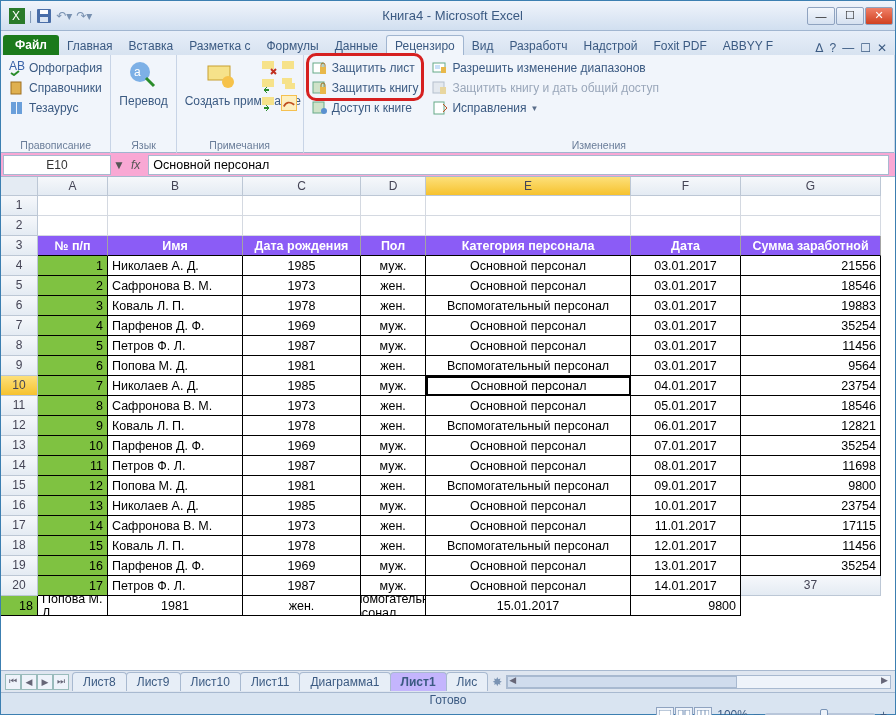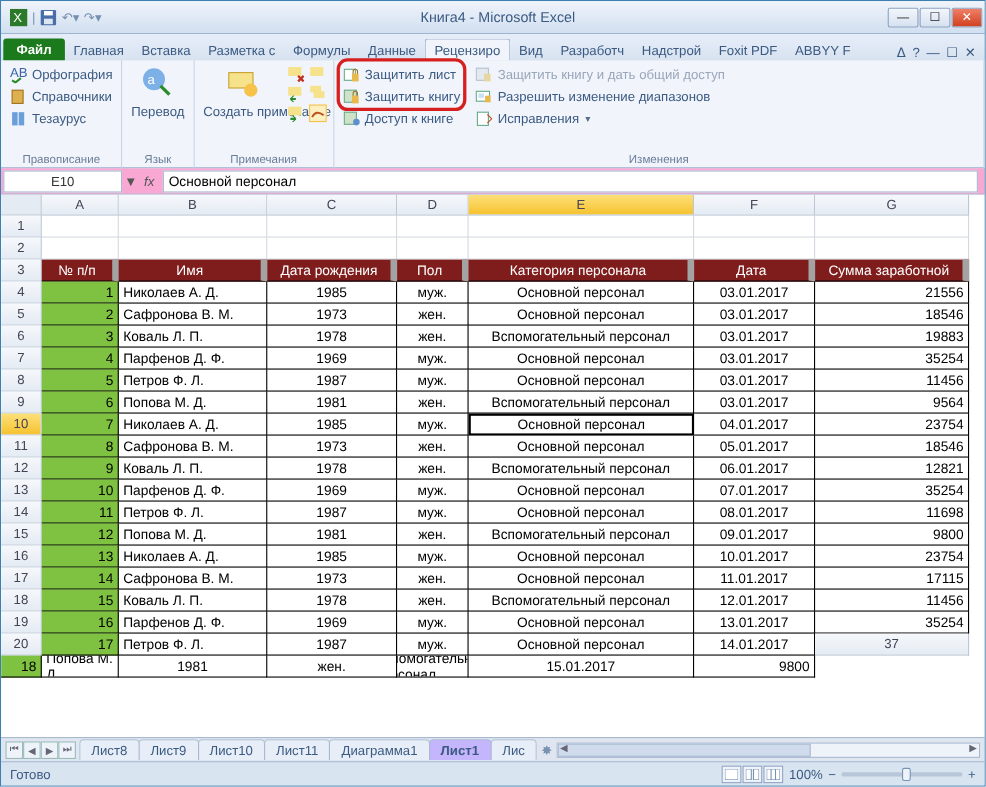--- a/index.html
+++ b/index.html
@@ -35,35 +35,35 @@
 .fx-btn { color:#555; font-style:italic;}
 .formula-bar { flex:1; background:#fff; border:1px solid #a8b9d0; height:20px; padding:0 4px; display:flex; align-items:center; font-size:12.5px;}
 
 .sheet-area { flex:1; overflow:hidden; background:#fff; display:flex; flex-direction:column;}
 .grid { display:grid; grid-template-columns: 37px 70px 135px 118px 65px 205px 110px 140px; }
 .colhead, .rowhead, .corner { background:linear-gradient(#f6f8fb,#e4ebf3); border-right:1px solid #bcc7d5; border-bottom:1px solid #bcc7d5; text-align:center; color:#445; padding:2px 0; font-size:12px;}
 .colhead.sel { background:linear-gradient(#fde07a,#f6c22e);}
 .rowhead.sel { background:linear-gradient(#fde07a,#f6c22e);}
 .corner { background:#e4ebf3;}
 .cell { border-right:1px solid #000; border-bottom:1px solid #000; padding:1px 4px; font-size:12.5px; color:#000; height:20px; display:flex; align-items:center; overflow:hidden;}
-.cell.head { background:#7f1d1d; color:#fff; font-weight:normal; justify-content:center; border-right:6px solid #a3a3a3;}
+.cell.head { background:#8b5cf6; color:#fff; font-weight:bold; justify-content:center; border-right:1px solid #a3a3a3;}
 .cell.green { background:#7fc241; justify-content:flex-end;}
 .cell.center { justify-content:center;}
 .cell.right { justify-content:flex-end;}
 .cell.selected { border:2px solid #000; }
 
 .tabstrip { height:22px; background:#dfe6f0; display:flex; align-items:center; border-top:1px solid #a8b9d0; font-size:11px;}
 .tabstrip .nav { display:flex; gap:0; padding:0 4px;}
 .tabstrip .nav span { width:16px; height:16px; border:1px solid #9bb; background:#eef3fa; display:flex; align-items:center; justify-content:center; font-size:9px; color:#667;}
 .sheet-tab { padding:2px 10px; background:#e7eef7; border:1px solid #a8b9d0; border-bottom:none; border-top-left-radius:4px; border-top-right-radius:4px; color:#3b5a82; margin-left:-1px;}
 .sheet-tab.active { background:#c4b5fd; font-weight:bold;}
 .hscroll { flex:1; margin:0 4px; height:14px; background:#eef3fa; border:1px solid #a8b9d0; position:relative;}
 .hscroll .thumb { position:absolute; left:0; top:0; bottom:0; width:60%; background:#d0dced; border:1px solid #a8b9d0;}
 
-.statusbar { height:22px; background:#d9e4f1; display:flex; align-items:center; padding:0 8px; border-top:1px solid #a8b9d0; font-size:11px; color:#3b5a82;}
+.statusbar { height:22px; background:#d9e4f1; display:flex; align-items:center; padding:0 8px; border-top:1px solid #a8b9d0; font-size:11px; color:#3b5a82;flex-direction:column;}
 .status-right { margin-left:auto; display:flex; align-items:center; gap:5px;}
 .view-btns { display:flex; gap:1px;}
 .view-btns span { width:18px; height:16px; border:1px solid #8fa3c0; background:#eef3fa; display:flex; align-items:center; justify-content:center;}
 .zoom-slider { width:110px; height:4px; background:#b8c6da; position:relative; border-radius:2px;}
 .zoom-slider .knob { position:absolute; left:50%; top:-4px; width:8px; height:12px; background:#eef3fa; border:1px solid #7893b6; border-radius:2px;}
 svg { display:block; }
 </style>
 </head>
 <body>
 
@@ -252,38 +252,38 @@
               <span class="ricon">
                 <svg viewBox="0 0 16 16">
                   <rect x="1" y="2" width="11" height="11" fill="#cfe2c8" stroke="#6a8"></rect>
                   <circle cx="12" cy="11" r="3" fill="#5a90d0"></circle>
                 </svg>
               </span>
               <span>Доступ к книге</span>
             </div>
         </div>
         <div class="stack" style="margin-left:6px">
-          <div class="ritem" style="color:#9aa7ba">
-              <span class="ricon">
-                <svg viewBox="0 0 16 16">
-                  <rect x="1" y="2" width="11" height="11" fill="#e4e9ef" stroke="#b5c0ce"></rect>
-                  <rect x="8" y="7" width="6" height="7" fill="#e8d6a0"></rect>
-                </svg>
-              </span>
-              <span>Защитить книгу и дать общий доступ</span>
-            </div>
           <div class="ritem">
               <span class="ricon">
                 <svg viewBox="0 0 16 16">
                   <rect x="1" y="3" width="12" height="9" fill="#fff" stroke="#6a8"></rect>
                   <rect x="3" y="5" width="5" height="4" fill="#c8e0f8"></rect>
                   <rect x="9" y="7" width="5" height="6" fill="#e8b84a"></rect>
                 </svg>
               </span>
               <span>Разрешить изменение диапазонов</span>
+            </div>
+          <div class="ritem" style="color:#9aa7ba">
+              <span class="ricon">
+                <svg viewBox="0 0 16 16">
+                  <rect x="1" y="2" width="11" height="11" fill="#e4e9ef" stroke="#b5c0ce"></rect>
+                  <rect x="8" y="7" width="6" height="7" fill="#e8d6a0"></rect>
+                </svg>
+              </span>
+              <span>Защитить книгу и дать общий доступ</span>
             </div>
           <div class="ritem">
               <span class="ricon">
                 <svg viewBox="0 0 16 16">
                   <rect x="2" y="2" width="10" height="12" fill="#fff" stroke="#6a8"></rect>
                   <path d="M11 4 L15 8 L11 12" stroke="#c05020" fill="none"></path>
                 </svg>
               </span>
               <span>Исправления</span>
               <span style="color:#5a6d8a;font-size:8px">▼</span>

